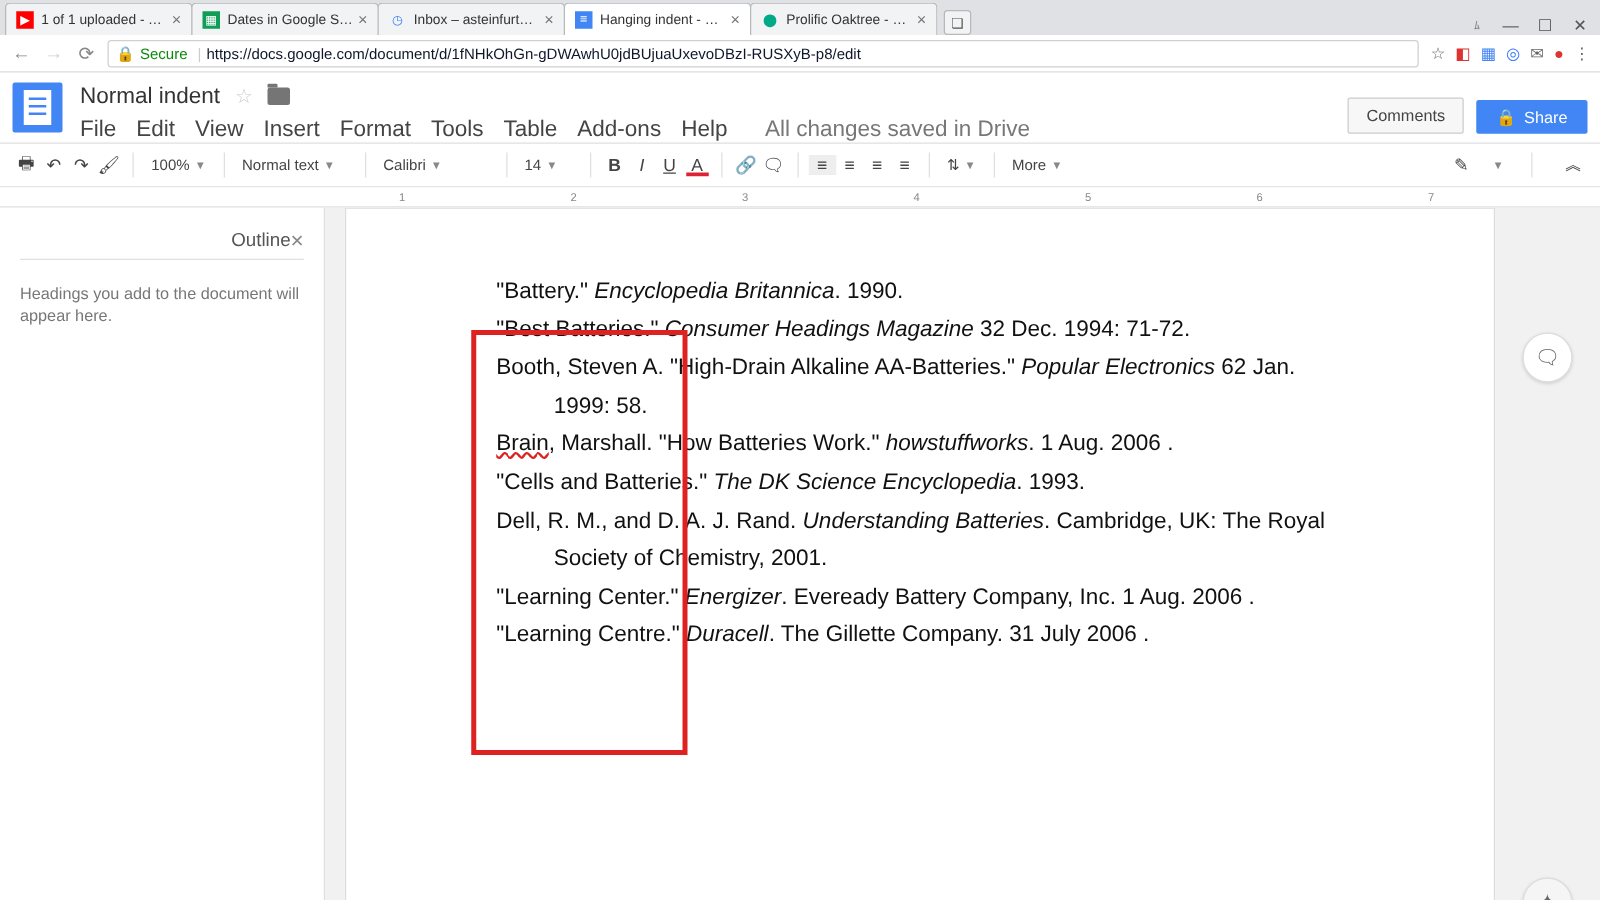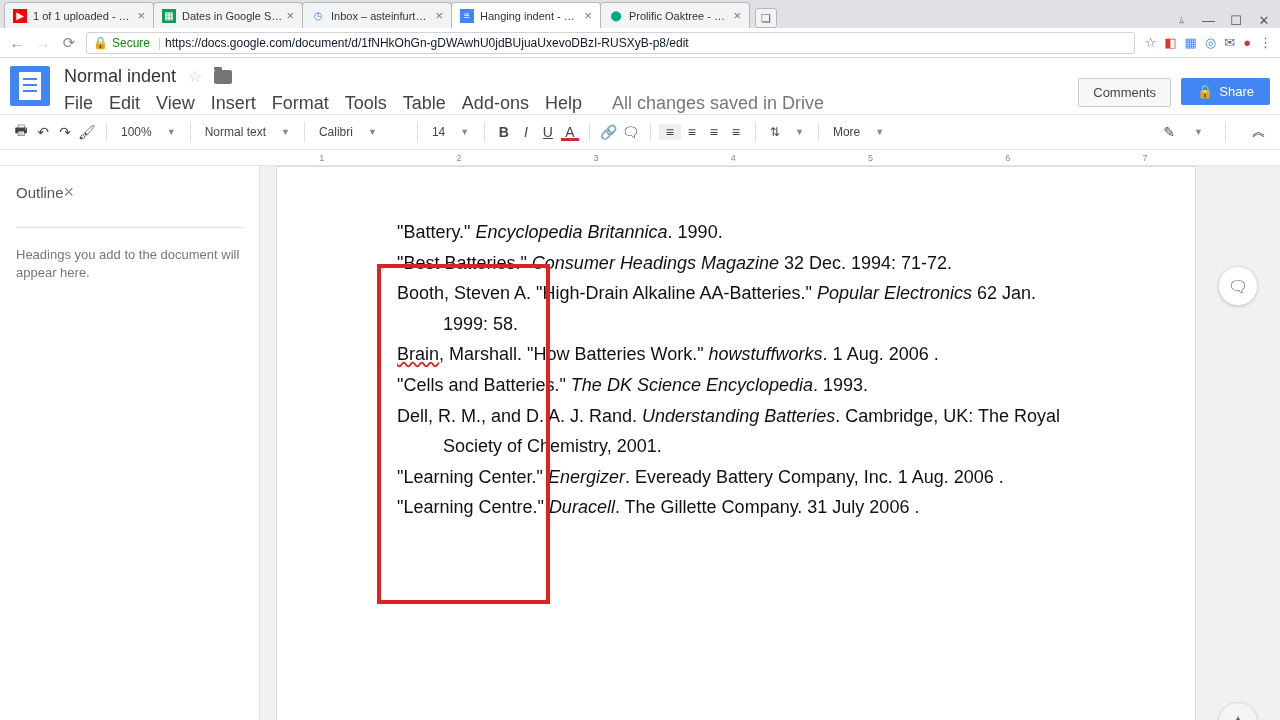--- a/index.html
+++ b/index.html
@@ -32,43 +32,43 @@
 .docs-logo-ico::after{top:12px;box-shadow:0 6px 0 #4285f4}
 .doc-meta{flex:1}
 .title-row{display:flex;align-items:center;gap:12px}
 .doc-title{font-size:18px;color:#333}
 .star{color:#ccc;font-size:16px}
 .folder{width:18px;height:14px;background:#757575;border-radius:2px;position:relative}
 .folder::before{content:'';position:absolute;top:-3px;left:0;width:8px;height:3px;background:#757575;border-radius:1px 1px 0 0}
 .menu-row{display:flex;align-items:center;gap:16px;margin-top:6px;font-size:18px;color:#444}
 .menu-row span{cursor:pointer}
 .save-msg{margin-left:14px;color:#777}
-.hdr-right{display:flex;align-items:flex-start;gap:10px;margin-top:12px}
+.hdr-right{display:flex;align-items:flex-end;gap:10px;margin-top:12px}
 .comments-btn{font-size:13px;color:#444;padding:6px 14px;border:1px solid #ccc;border-radius:2px;background:#f7f7f7;cursor:pointer}
 .share-btn{font-size:13px;color:#fff;padding:6px 16px;border:none;border-radius:2px;background:#4285f4;cursor:pointer;display:flex;align-items:center;gap:6px}
 
 .toolbar{display:flex;align-items:center;height:36px;border-top:1px solid #e0e0e0;border-bottom:1px solid #e0e0e0;padding:0 10px;font-size:12px;color:#444;background:#fff}
 .sep{width:1px;height:20px;background:#e0e0e0;margin:0 8px}
 .tb-ico{width:22px;text-align:center;cursor:pointer;font-size:14px}
-.tb-ctrl{display:flex;align-items:center;padding:0 6px;cursor:pointer;gap:15px}
+.tb-ctrl{display:flex;align-items:center;padding:0 6px;cursor:pointer;gap:4px}
 .tb-ctrl .caret{font-size:9px;color:#888}
 .tb-wide{min-width:96px}
 .tb-btn.bold{font-weight:bold}
 .tb-btn.italic{font-style:italic}
 .tb-btn.underline{text-decoration:underline}
 .font-color{position:relative}
 .font-color::after{content:'';position:absolute;left:2px;right:2px;bottom:-1px;height:3px;background:#d23}
 .format-pen{margin-left:auto;display:flex;align-items:center;gap:14px}
 
 .ruler{height:16px;border-bottom:1px solid #e0e0e0;background:#fff;position:relative;font-size:9px;color:#888}
 .ruler-inner{position:absolute;left:280px;right:20px;top:0;bottom:0}
 .ruler-tick{position:absolute;top:3px}
 .doc-area{display:flex;height:590px;background:#f1f1f1}
 .sidebar{width:260px;background:#fff;border-right:1px solid #e0e0e0;padding:16px}
-.sb-head{display:flex;align-items:center;justify-content:flex-start;margin-bottom:24px}
+.sb-head{display:flex;align-items:center;justify-content:flex-end;margin-bottom:4px}
 .sb-title{font-size:15px;color:#555}
 .sb-close{color:#888;font-size:18px;cursor:pointer}
 .sb-divider{height:1px;background:#e0e0e0;margin-bottom:18px}
 .sb-hint{font-size:13px;color:#777;line-height:1.4}
 .canvas{flex:1;position:relative;overflow:hidden}
 .page{position:absolute;left:16px;top:0;width:920px;min-height:580px;background:#fff;border:1px solid #ddd;padding:50px 120px 40px 120px;font-family:'Calibri',Arial,sans-serif;font-size:18px;color:#111;line-height:1.7}
 .ref{padding-left:46px;text-indent:-46px}
 .ref em{font-style:italic}
 .annot-box{position:absolute;border:4px solid #d22;top:98px;left:117px;width:173px;height:340px;pointer-events:none}
 .float-btn{position:absolute;right:22px;width:40px;height:40px;border-radius:50%;background:#fff;border:1px solid #ddd;box-shadow:0 1px 3px rgba(0,0,0,.15);display:flex;align-items:center;justify-content:center;color:#666;cursor:pointer}

